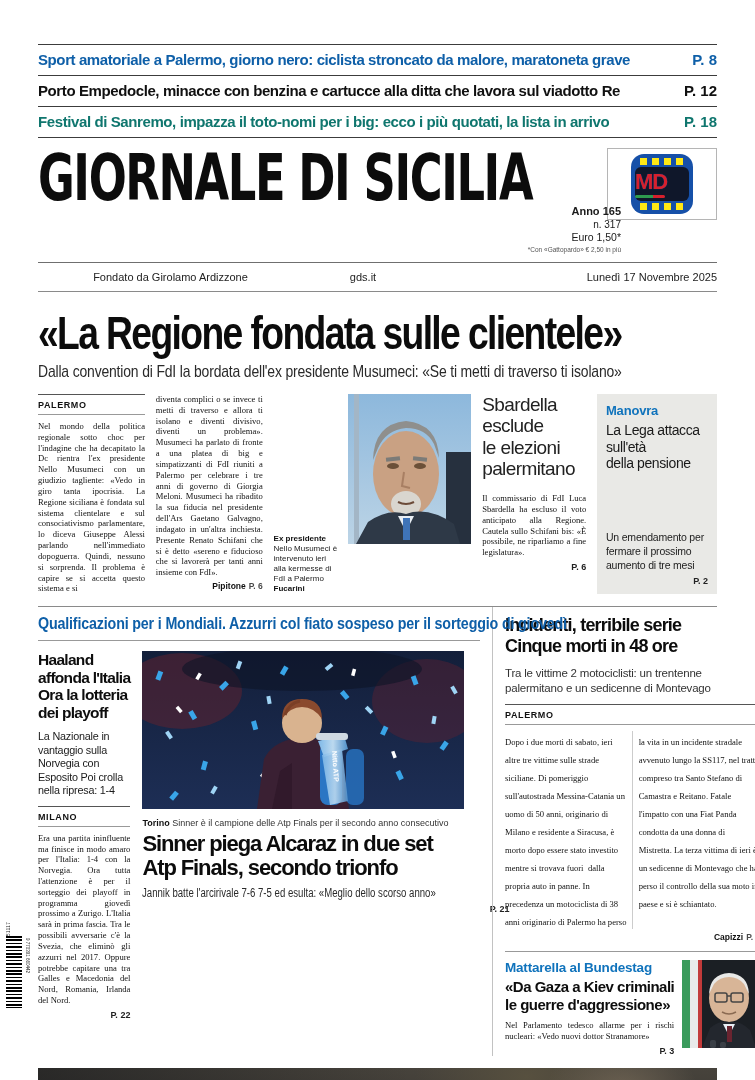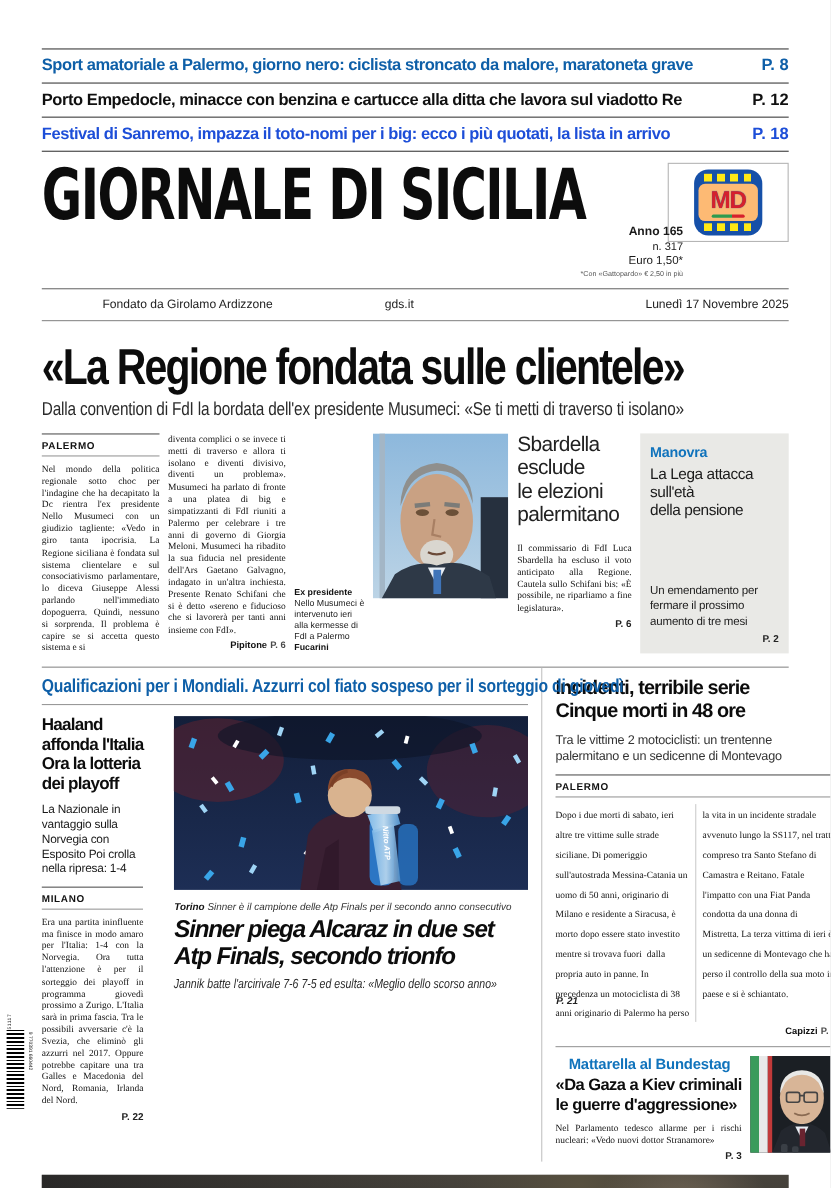--- a/index.html
+++ b/index.html
@@ -11,35 +11,35 @@
   .inner { margin:0 38px; }
 
   
   .teasers { margin-top:44px; border-top:1.5px solid #3c3c3c; }
   .teaser { display:flex; justify-content:space-between; align-items:center;
     padding:6px 0 7px; border-bottom:1.5px solid #3c3c3c; }
   .teaser .t-text { font-weight:700; font-size:15px; letter-spacing:-0.4px; }
   .teaser .t-page { font-weight:700; font-size:15px; margin-left:12px; white-space:nowrap; }
   .teaser.blue .t-text, .teaser.blue .t-page { color:#0e5fa8; }
   .teaser.black .t-text, .teaser.black .t-page { color:#101010; }
-  .teaser.lblue .t-text, .teaser.lblue .t-page { color:#1d4ed8; }
+  .teaser.lblue .t-text, .teaser.lblue .t-page { color:#0f766e; }
 
   
   .masthead { position:relative; height:110px; margin-top:8px; }
   .mast-title { font-weight:900; font-size:64px; letter-spacing:-2px; line-height:1;
     white-space:nowrap; transform:scaleX(0.70); transform-origin:0 0; color:#0c0c0c;
     font-family:"DejaVu Sans", sans-serif; }
   .logo-box { position:absolute; right:0; top:2px; width:108px; height:70px;
     border:1px solid #b5b5b5; background:#fff; display:flex; align-items:center; justify-content:center; }
   .md-logo { width:62px; height:60px; background:#1650a8; border-radius:13px; position:relative; }
   .md-dash { position:absolute; left:9px; right:9px; height:7px;
     background:repeating-linear-gradient(90deg,#ffe815 0 7px, transparent 7px 12px); }
   .md-dash.top { top:4px; } .md-dash.bot { bottom:4px; }
-  .md-core { position:absolute; left:4px; right:4px; top:13px; bottom:13px; background:#fdba74;
-    border-radius:6px; display:flex; flex-direction:column; align-items:center; justify-content:center; }
+  .md-core { position:absolute; left:4px; right:4px; top:13px; bottom:13px; background:#0f172a;
+    border-radius:6px; display:flex; flex-direction:column; justify-content:center; }
   .md-core .md-txt { color:#d6202c; font-weight:900; font-size:22px; letter-spacing:-1px; line-height:1;
     text-shadow:0 0 1px #1650a8; }
   .md-swoosh { width:30px; height:3px; margin-top:2px; border-radius:2px;
     background:linear-gradient(90deg,#2e9b4f 0 60%, #d6202c 60%); }
   .anno { position:absolute; right:96px; bottom:2px; text-align:right; line-height:1.3; color:#1a1a1a; }
   .anno .a1 { font-weight:700; font-size:11px; display:block; }
   .anno .a2 { font-size:10px; display:block; }
   .anno .a3 { font-size:10.5px; display:block; }
   .anno .a4 { font-size:6.5px; color:#555; display:block; margin-top:1px; }
 
@@ -69,58 +69,58 @@
   .byline .pg { font-weight:700; color:#4a4a4a; margin-left:3px; }
   .col-cap { width:64px; display:flex; flex-direction:column; justify-content:flex-end; }
   .cap-title { font-weight:700; font-size:8px; line-height:1.25; }
   .cap-text { font-size:8px; line-height:1.25; color:#222; }
   .cap-text b { font-weight:700; color:#111; }
   .col-photo { width:123px; }
   .col-sb { width:104px; }
   .sb-hl { font-size:19px; font-weight:400; color:#222; letter-spacing:-0.6px; line-height:1.12; margin-bottom:14px; }
   .sb-hl span { display:block; white-space:nowrap; }
   .pgnum { text-align:right; font-weight:700; font-size:9px; color:#222; margin-top:4px; }
-  .col-mv { width:135px; }
+  .col-mv { width:120px; }
   .mv-box { background:#e9e9e6; height:100%; box-sizing:border-box; padding:9px 9px 8px;
     display:flex; flex-direction:column; }
   .mv-label { color:#1073bc; font-weight:700; font-size:13px; letter-spacing:-0.2px; margin-bottom:4px; }
   .mv-hl { font-size:14px; font-weight:400; color:#1a1a1a; letter-spacing:-0.4px; line-height:1.18; }
   .mv-hl span { display:block; white-space:nowrap; }
   .mv-body { font-size:10.5px; color:#222; line-height:1.3; margin-top:auto; letter-spacing:-0.2px; }
 
   .rule-full { border-top:1px solid #8a8a8a; margin-top:12px; }
 
   
   .sports { display:flex; margin-top:0; }
   .sp-left { width:442px; }
   .sp-right { flex:1; margin-left:12px; padding-left:12px; border-left:1px solid #c2c2c2; padding-top:8px; }
   .kicker { color:#0e5fa8; font-weight:800; font-size:17px; letter-spacing:-0.2px; padding:7px 0 6px;
     border-bottom:1px solid #999; }
   .kicker span { display:inline-block; white-space:nowrap; transform:scaleX(0.84); transform-origin:0 50%; }
-  .sports-row { display:flex; margin-top:10px;gap:16px; }
+  .sports-row { display:flex; margin-top:10px; }
   .col-haal { width:108px; margin-right:12px; }
   .haal-hl { font-weight:800; font-size:15.5px; letter-spacing:-0.7px; line-height:1.13; color:#0d0d0d; }
   .haal-hl span { display:block; white-space:nowrap; }
   .haal-stand { font-size:10.8px; letter-spacing:-0.2px; color:#1a1a1a; line-height:1.25; margin:9px 0 8px; }
-  .col-sinner { flex:1;font-style:italic; }
+  .col-sinner { flex:1; }
   .sinner-cap { font-size:9px; color:#333; margin:5px 0 4px; }
   .sinner-cap b { color:#111; }
   .sinner-hl { font-weight:800; font-size:22px; letter-spacing:-1.1px; line-height:1.08; color:#0c0c0c; }
   .sinner-hl span { display:block; white-space:nowrap; }
   .sinner-stand { font-size:12px; color:#2a2a2a; margin-top:6px; white-space:nowrap;
     transform:scaleX(0.80); transform-origin:0 50%; }
 
   .inc-hl { font-weight:800; font-size:18px; letter-spacing:-0.8px; line-height:1.16; color:#0c0c0c; }
   .inc-hl span { display:block; white-space:nowrap; }
   .inc-stand { font-size:11.5px; color:#333; letter-spacing:-0.2px; line-height:1.3; margin:9px 0 8px; }
   .inc-body { column-count:2; column-gap:12px; column-rule:1px solid #ccc; min-height:196px; }
 
   .matt { border-top:1px solid #999; margin-top:9px; padding-top:8px; display:flex; gap:8px; }
   .matt-left { flex:1; }
-  .matt-label { color:#1073bc; font-weight:700; font-size:13.5px; letter-spacing:-0.2px;margin-left:12px; }
+  .matt-label { color:#1073bc; font-weight:700; font-size:13.5px; letter-spacing:-0.2px; }
   .matt-hl { font-weight:800; font-size:15px; letter-spacing:-0.5px; line-height:1.2; margin:3px 0 6px; color:#0d0d0d; }
   .matt-hl span { display:block; white-space:nowrap; }
 
   
   .ad { margin-top:12px; }
   .ad-scene { position:relative; height:146px; overflow:hidden;
     background:
       linear-gradient(90deg, rgba(18,20,24,0.55), rgba(18,20,24,0) 55%),
       radial-gradient(110px 80px at 86% 18%, #6e6353 0%, rgba(110,99,83,0) 70%),
       radial-gradient(150px 100px at 72% 6%, #57503f 0%, rgba(87,80,63,0) 75%),

